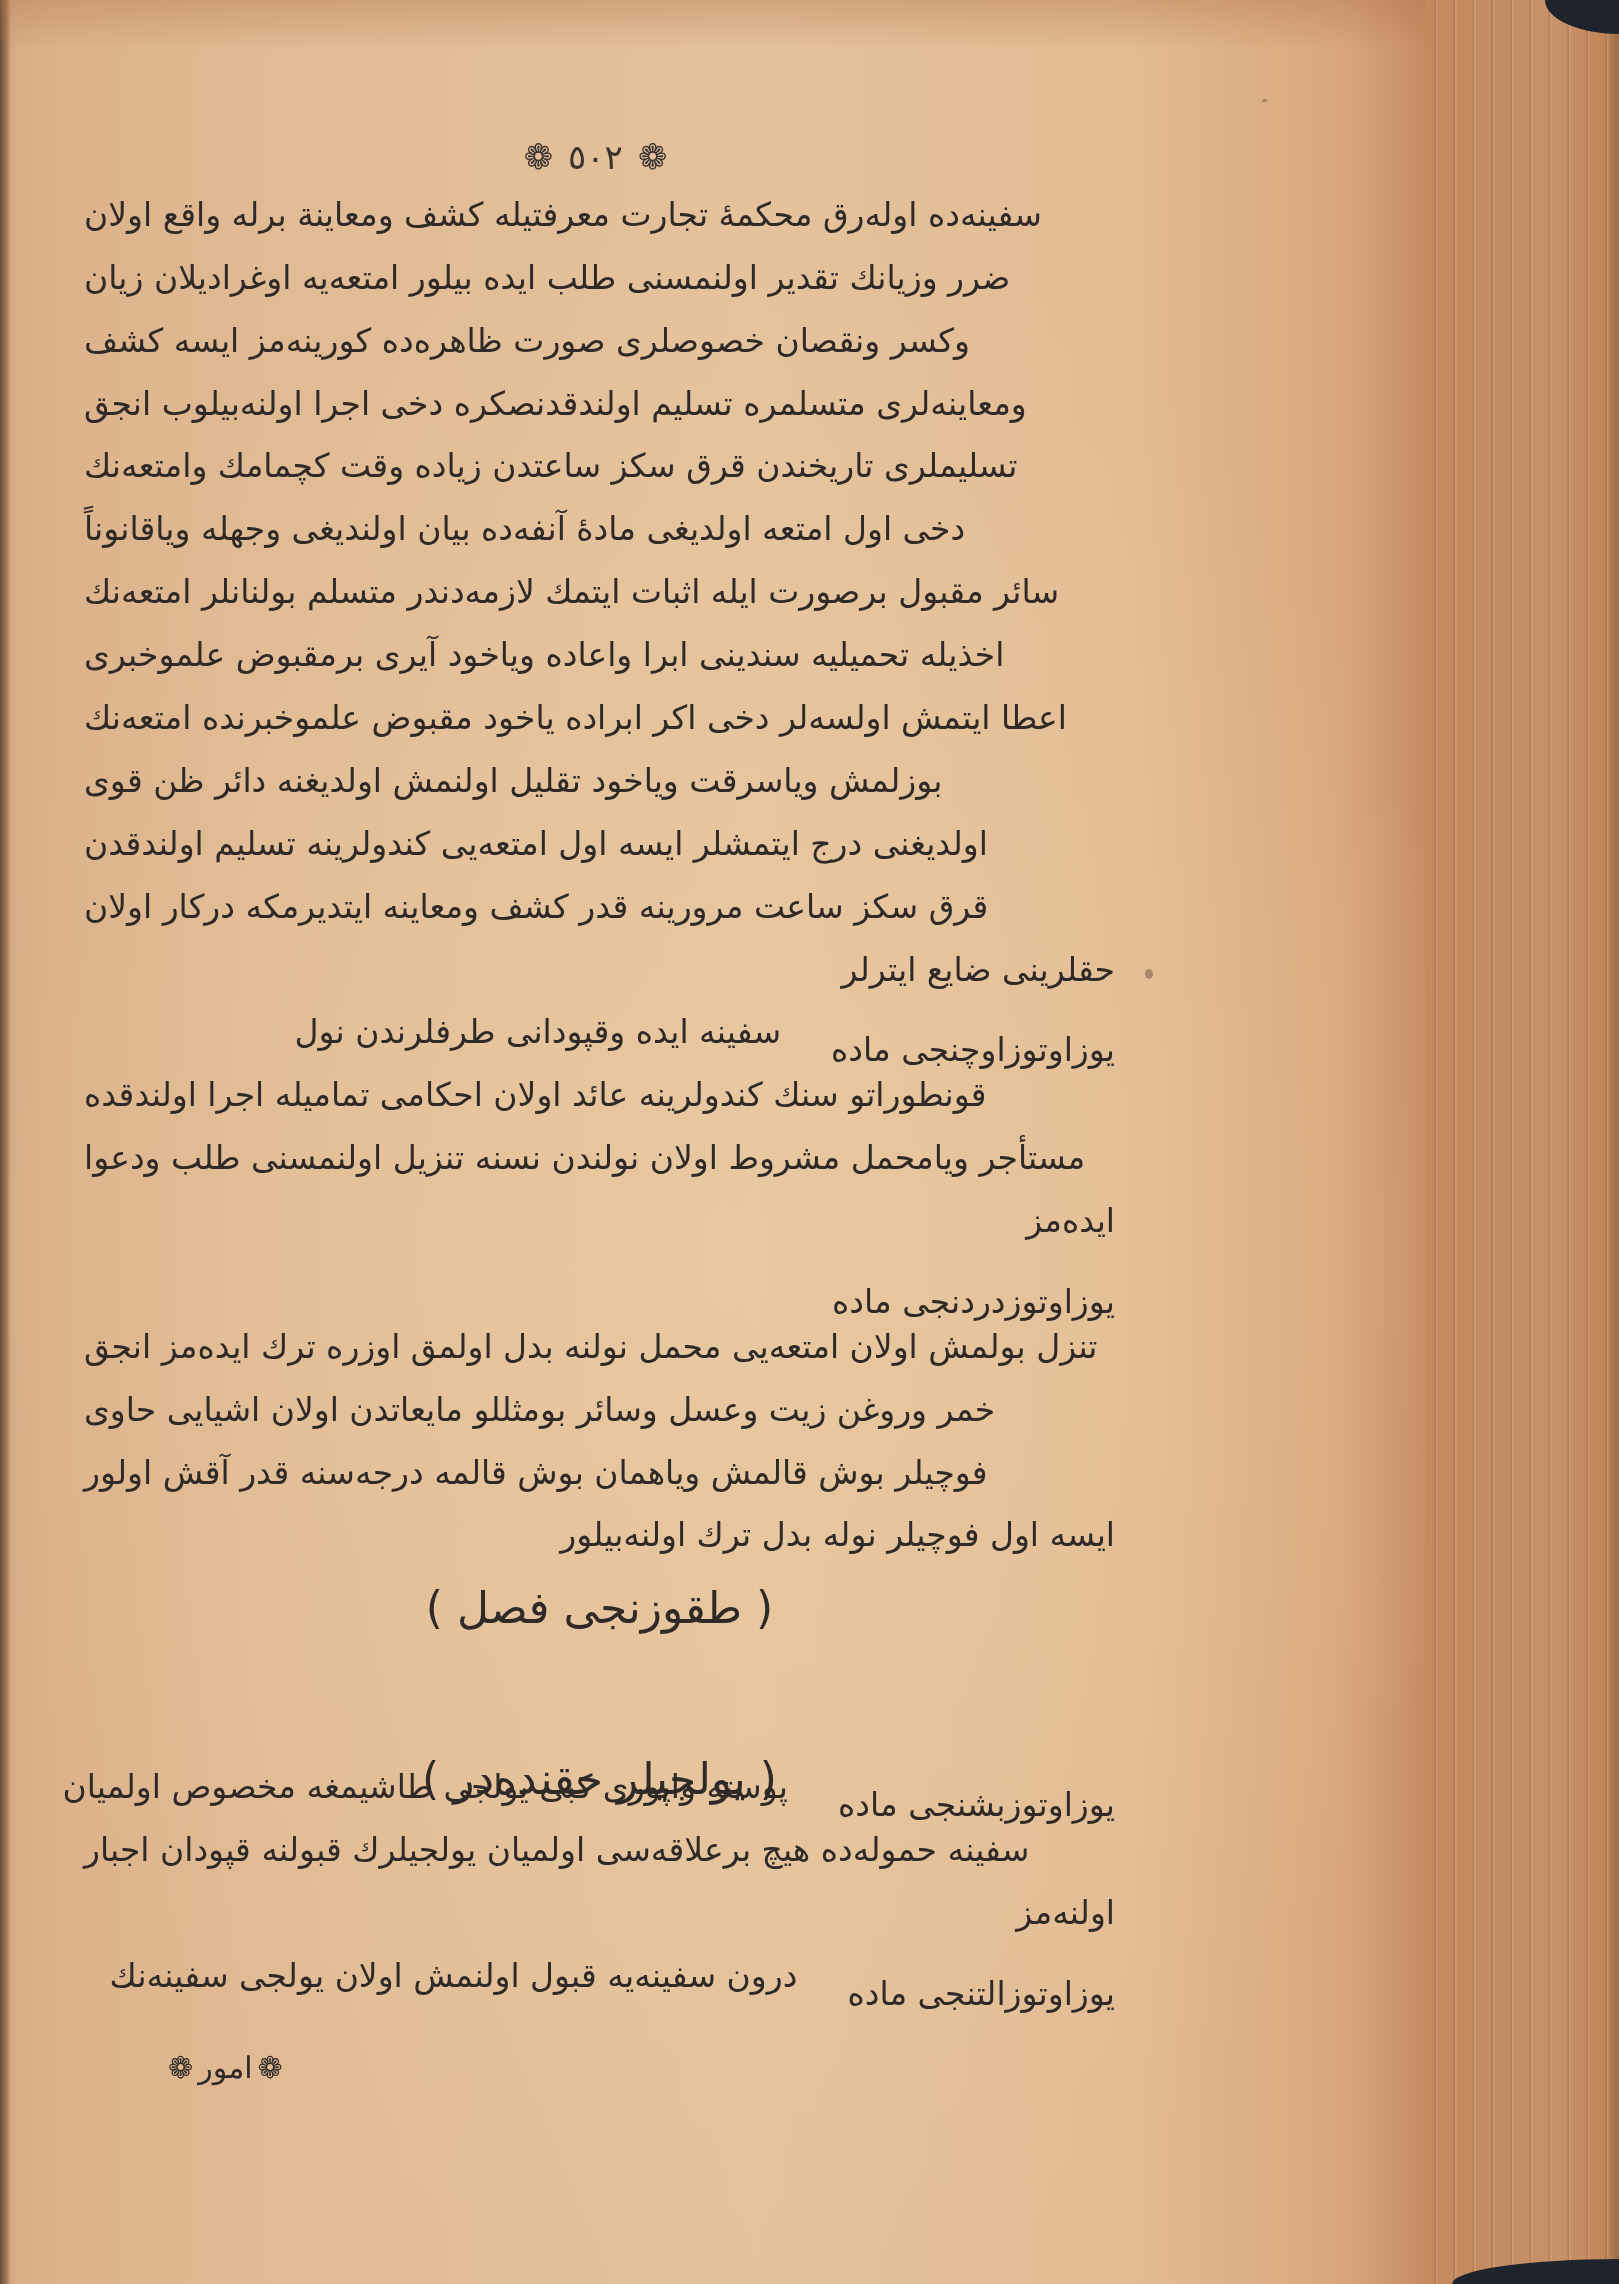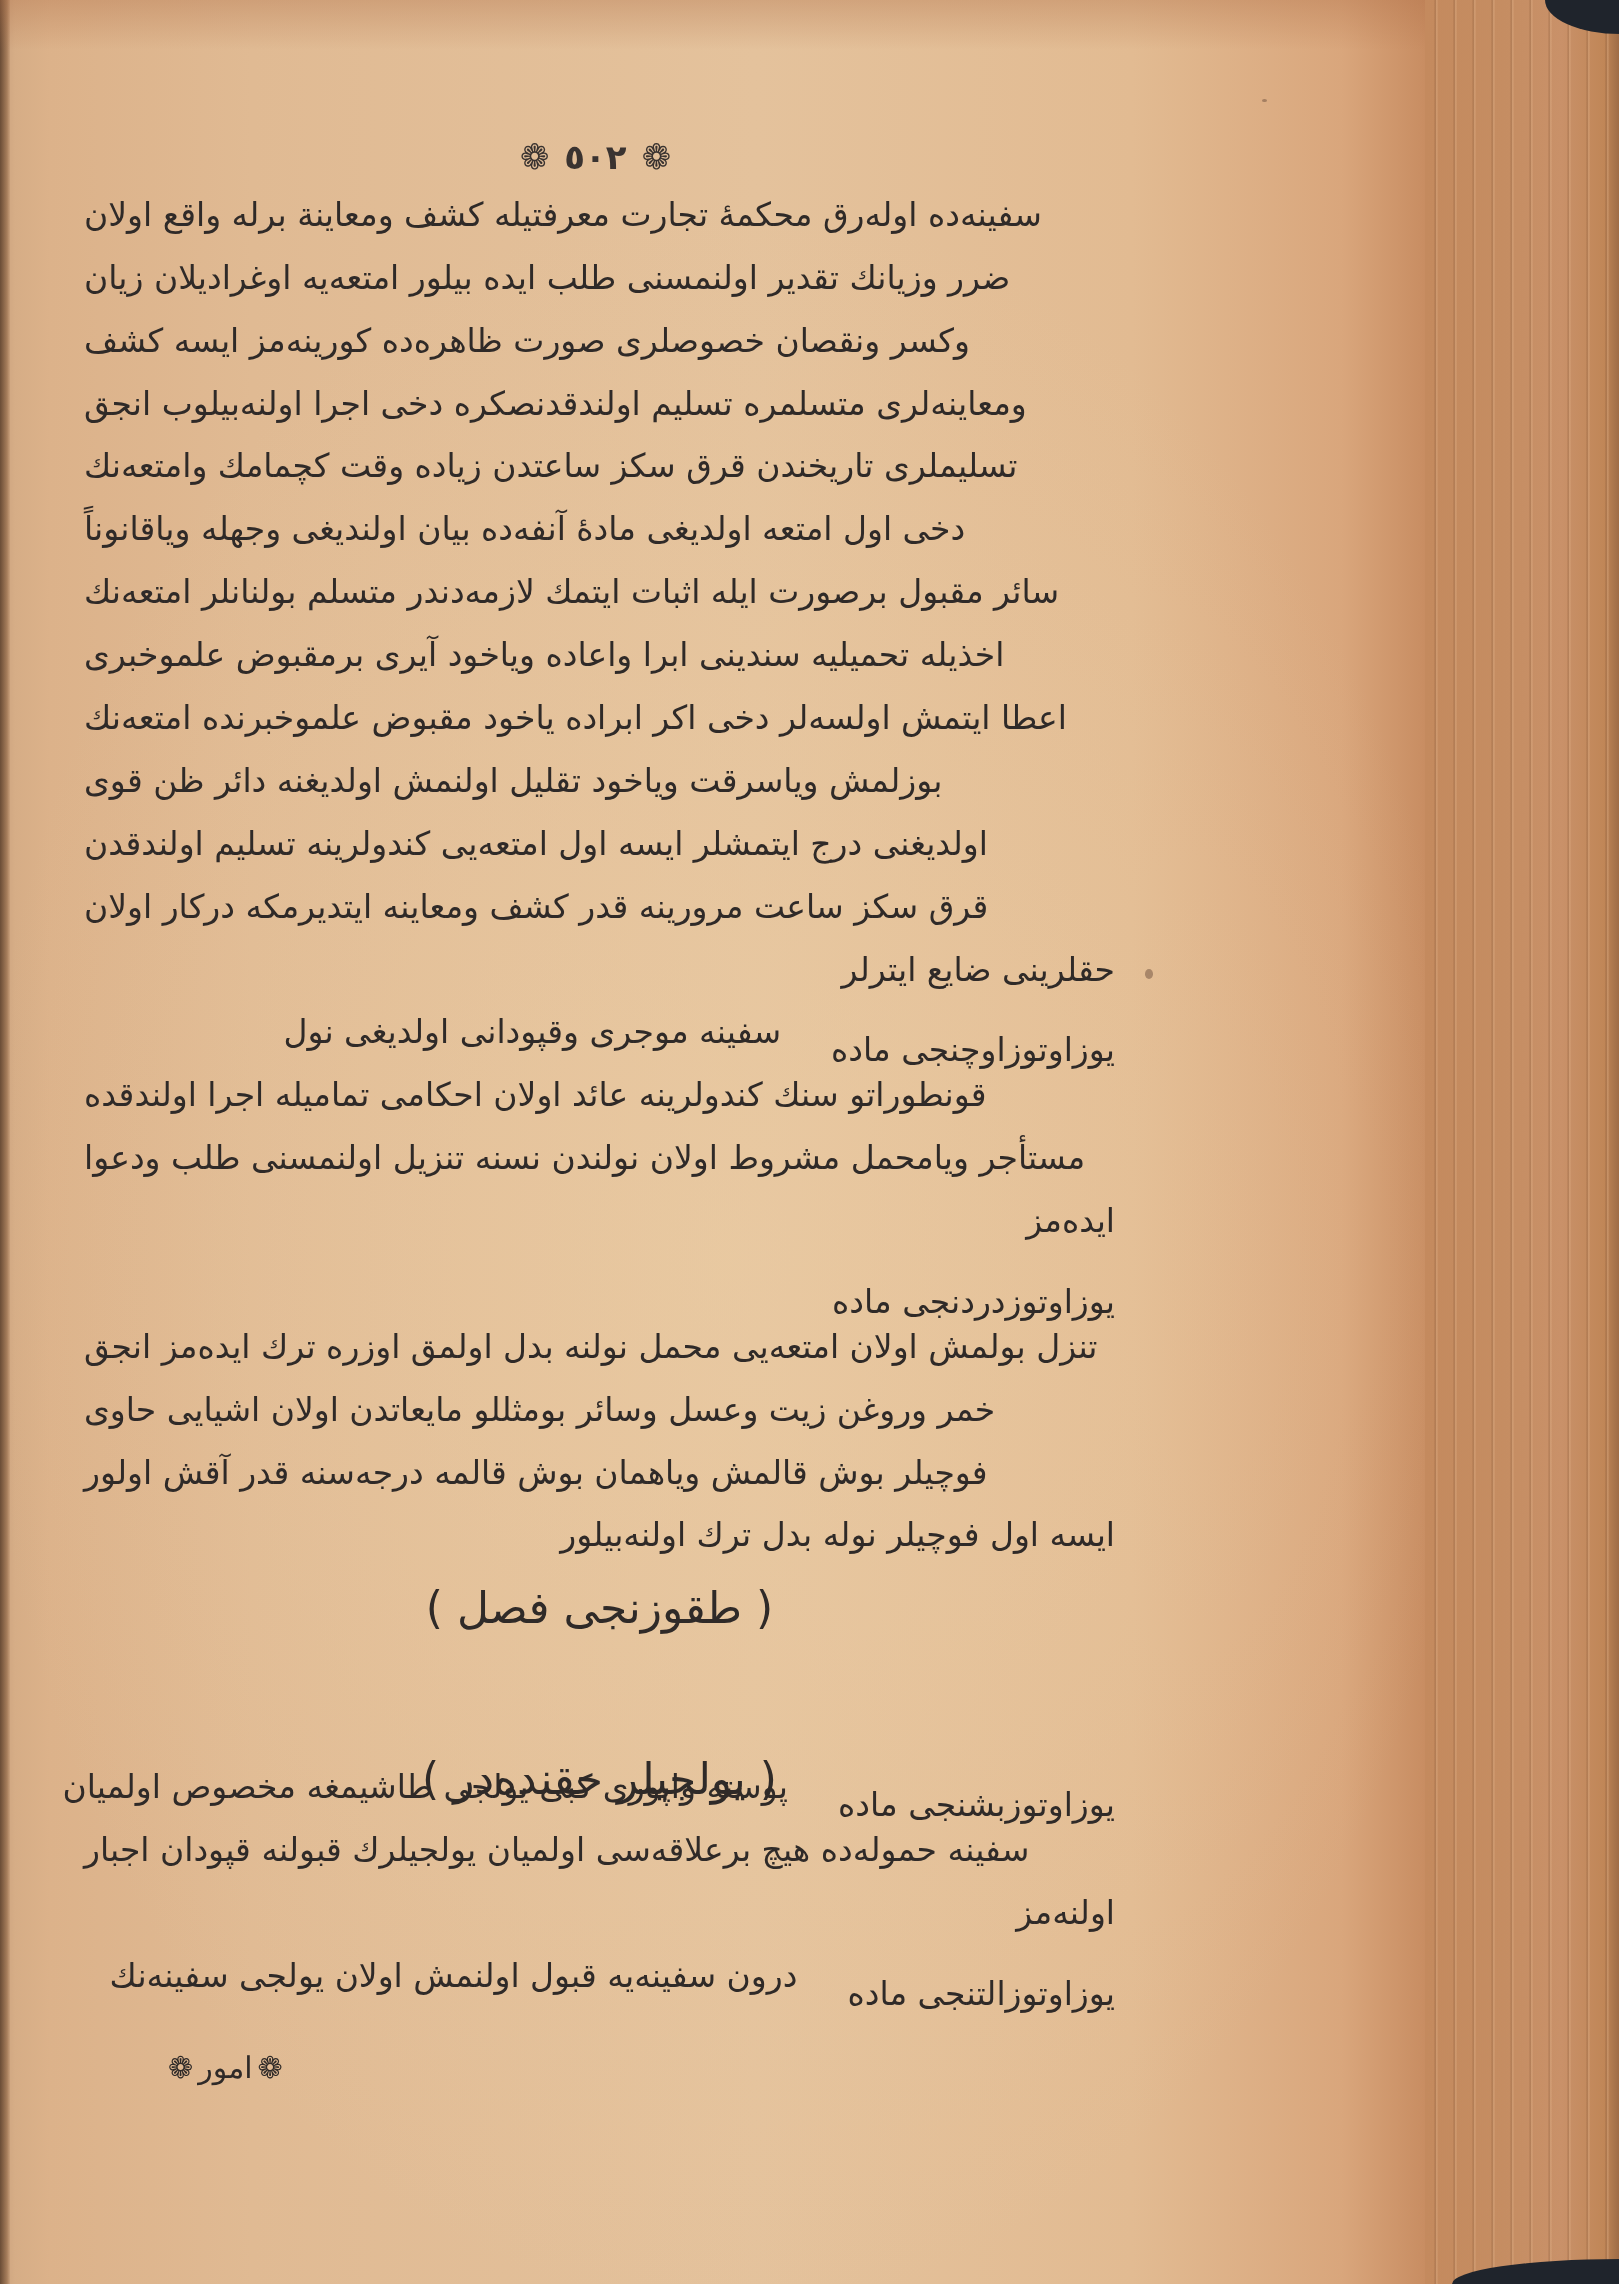--- a/index.html
+++ b/index.html
@@ -94,21 +94,21 @@
       gap: 15px;
       color: #3a3330;
       direction: ltr;
     }
     .page-number .flower {
       font-size: 35px;
       line-height: 1;
     }
     .page-number .num {
       font-size: 34px;
-      font-weight: bold;
+      font-weight: normal;
       font-family: "DejaVu Sans", sans-serif;
     }
     .line {
       position: absolute;
       right: 0;
       white-space: nowrap;
       font-size: 33px;
       line-height: 1;
       height: 50px;
       display: flex;
@@ -212,21 +212,21 @@
       </div>
     <div class="line" style="top:755px">
         <span>قرق سکز ساعت مرورینه قدر کشف ومعاینه ایتدیرمکه درکار اولان</span>
       </div>
     <div class="line short" style="top:818px">
         <span>حقلرینی ضایع ایترلر</span>
       </div>
 
     <div class="line short" style="top:880px">
       <span class="article-label">یوزاوتوزاوچنجی ماده</span>
-      <span>سفینه موجری وقپودانی اولدیغی نول</span>
+      <span>سفینه ایده وقپودانی طرفلرندن نول</span>
     </div>
     <div class="line" style="top:943px">
         <span>قونطوراتو سنك کندولرینه عائد اولان احکامی تمامیله اجرا اولندقده</span>
       </div>
     <div class="line" style="top:1006px">
         <span>مستأجر ویامحمل مشروط اولان نولندن نسنه تنزیل اولنمسنی طلب ودعوا</span>
       </div>
     <div class="line short" style="top:1069px">
         <span>ایده‌مز</span>
       </div>

